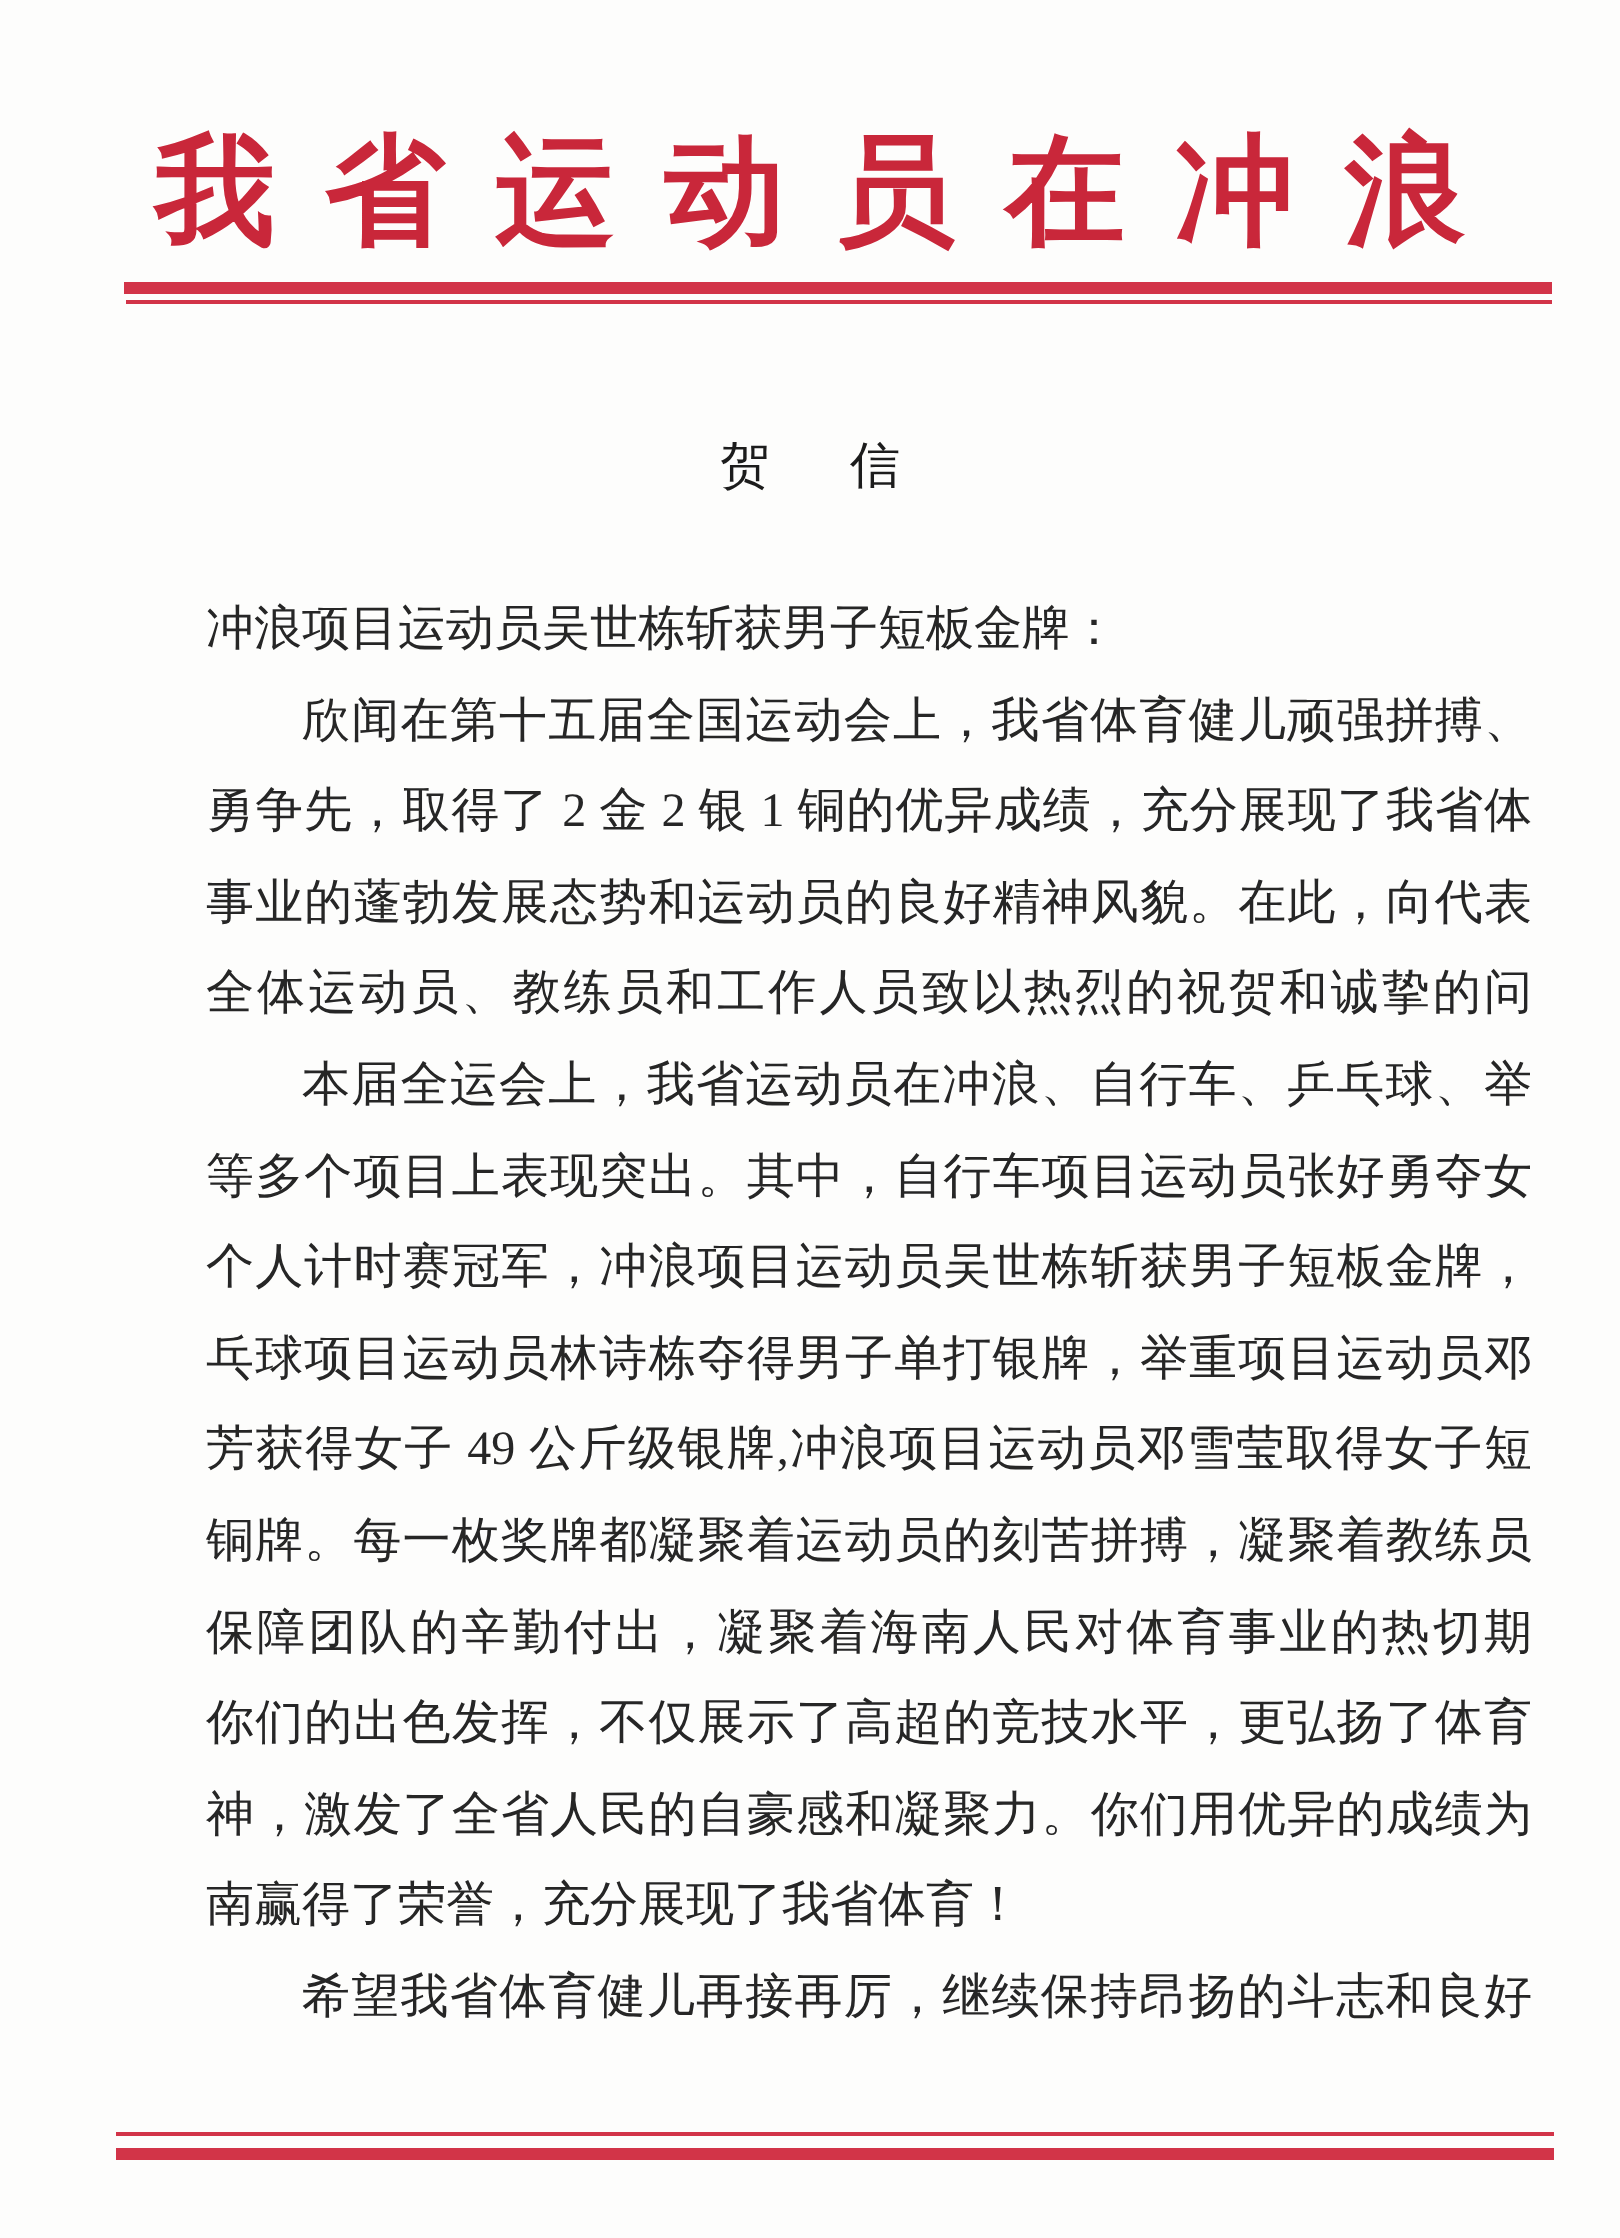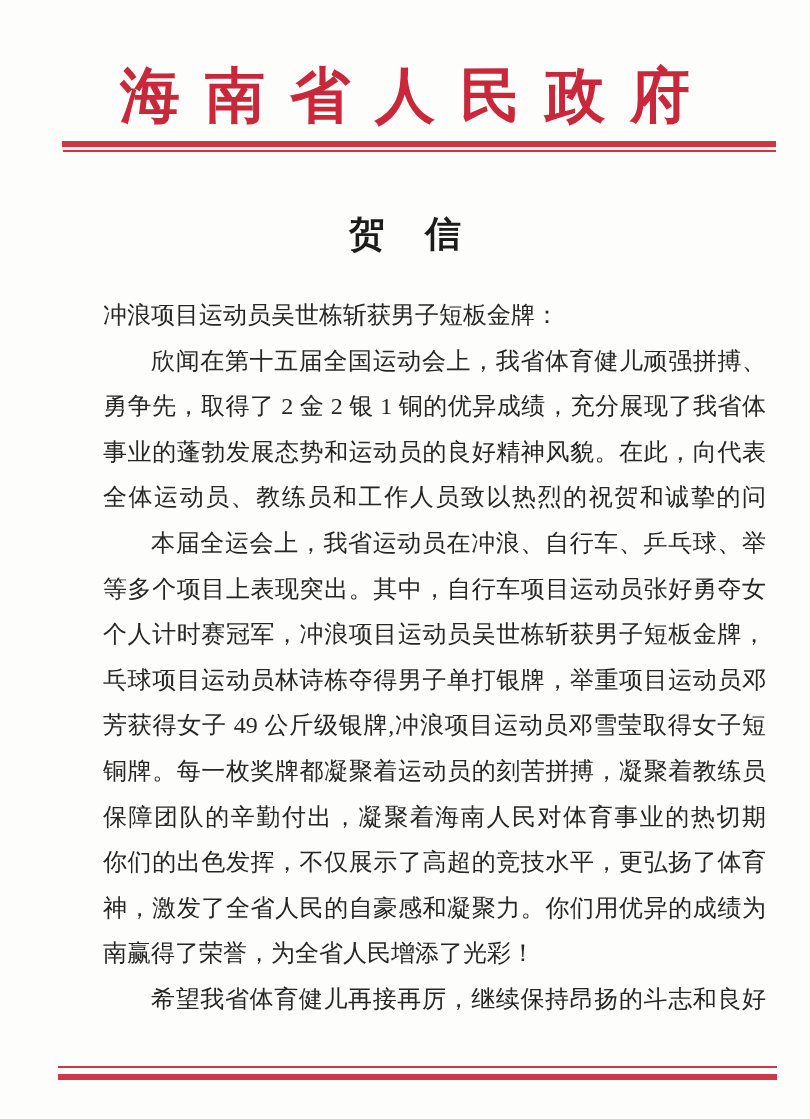--- a/index.html
+++ b/index.html
@@ -42,22 +42,22 @@
   .rule-bottom-thin  { top: 1066px; left: 58px; width: 719px; height: 2px; }
   .rule-bottom-thick { top: 1074px; left: 58px; width: 719px; height: 6px; }
   
   .letter-title {
     position: absolute;
     top: 212px;
     left: 0;
     right: 0;
     text-align: center;
     color: #1c1c1c;
-    font-weight: bold;
-    font-size: 36px;
+    font-weight: normal;
+    font-size: 25px;
     line-height: 44px;
     letter-spacing: 40px;
     text-indent: 40px;
     white-space: nowrap;
   }
   
   .letter-body {
     position: absolute;
     top: 293px;
     left: 103px;
@@ -77,21 +77,21 @@
     text-align-last: justify;
     overflow: hidden;
   }
   .body-line.indent { text-indent: 48px; }
 </style>
 </head>
 <body>
 
 <div class="page">
 
-  <div class="org-name">海南省人民政府</div>
+  <div class="org-name">我省运动员在冲浪</div>
 
   <div class="rule rule-top-thick"></div>
   <div class="rule rule-top-thin"></div>
 
   <div class="letter-title">贺信</div>
 
   <div class="letter-body">
       <div class="body-line">冲浪项目运动员吴世栋斩获男子短板金牌：</div>
       <div class="body-line indent fill">欣闻在第十五届全国运动会上，我省体育健儿顽强拼搏、奋</div>
       <div class="body-line fill">勇争先，取得了 2 金 2 银 1 铜的优异成绩，充分展现了我省体育</div>
@@ -99,20 +99,20 @@
       <div class="body-line fill">全体运动员、教练员和工作人员致以热烈的祝贺和诚挚的问候！</div>
       <div class="body-line indent fill">本届全运会上，我省运动员在冲浪、自行车、乒乓球、举重</div>
       <div class="body-line fill">等多个项目上表现突出。其中，自行车项目运动员张好勇夺女子</div>
       <div class="body-line fill">个人计时赛冠军，冲浪项目运动员吴世栋斩获男子短板金牌，乒</div>
       <div class="body-line fill">乓球项目运动员林诗栋夺得男子单打银牌，举重项目运动员邓小</div>
       <div class="body-line fill">芳获得女子 49 公斤级银牌,冲浪项目运动员邓雪莹取得女子短板</div>
       <div class="body-line fill">铜牌。每一枚奖牌都凝聚着运动员的刻苦拼搏，凝聚着教练员和</div>
       <div class="body-line fill">保障团队的辛勤付出，凝聚着海南人民对体育事业的热切期望。</div>
       <div class="body-line fill">你们的出色发挥，不仅展示了高超的竞技水平，更弘扬了体育精</div>
       <div class="body-line fill">神，激发了全省人民的自豪感和凝聚力。你们用优异的成绩为海</div>
-      <div class="body-line">南赢得了荣誉，为全省人民增添了光彩！</div>
+      <div class="body-line">南赢得了荣誉，充分展现了我省体育！</div>
       <div class="body-line indent fill">希望我省体育健儿再接再厉，继续保持昂扬的斗志和良好的</div>
     </div>
 
   <div class="rule rule-bottom-thin"></div>
   <div class="rule rule-bottom-thick"></div>
 
 </div>
 
 </body></html>

